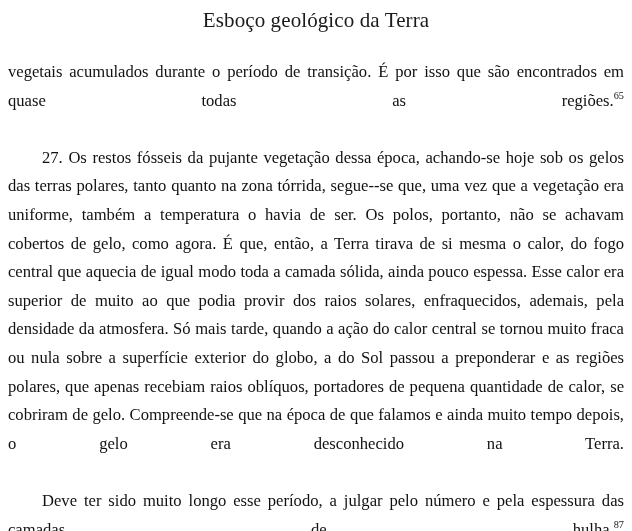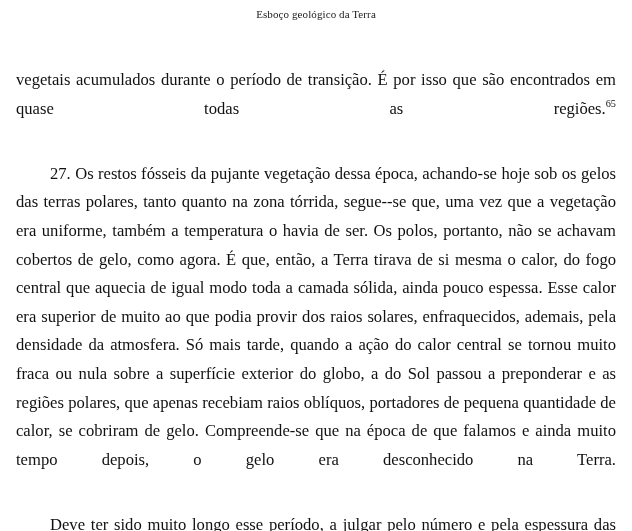--- a/index.html
+++ b/index.html
@@ -15,38 +15,38 @@
     font-family: "Liberation Serif", "DejaVu Serif", serif;
     color: #111111;
     overflow: hidden;
   }
   .running-head {
     position: absolute;
     top: 8px;
     left: 0;
     width: 632px;
     text-align: center;
-    font-size: 11px;
+    font-size: 21px;
     letter-spacing: 0.1px;
     color: #1a1a1a;
   }
   .body-text {
     position: absolute;
     top: 58px;
     left: 8px;
     width: 616px;
     font-size: 16.6px;
     line-height: 28.6px;
     text-align: justify;
     text-justify: inter-word;
     color: #111111;
     hyphens: manual;
   }
   .body-text p {
-    margin: 8px;
+    margin: 0;
     text-indent: 0;
   }
   .body-text p.indent {
     text-indent: 34px;
   }
   sup {
     font-size: 0.62em;
     vertical-align: super;
     line-height: 0;
   }

